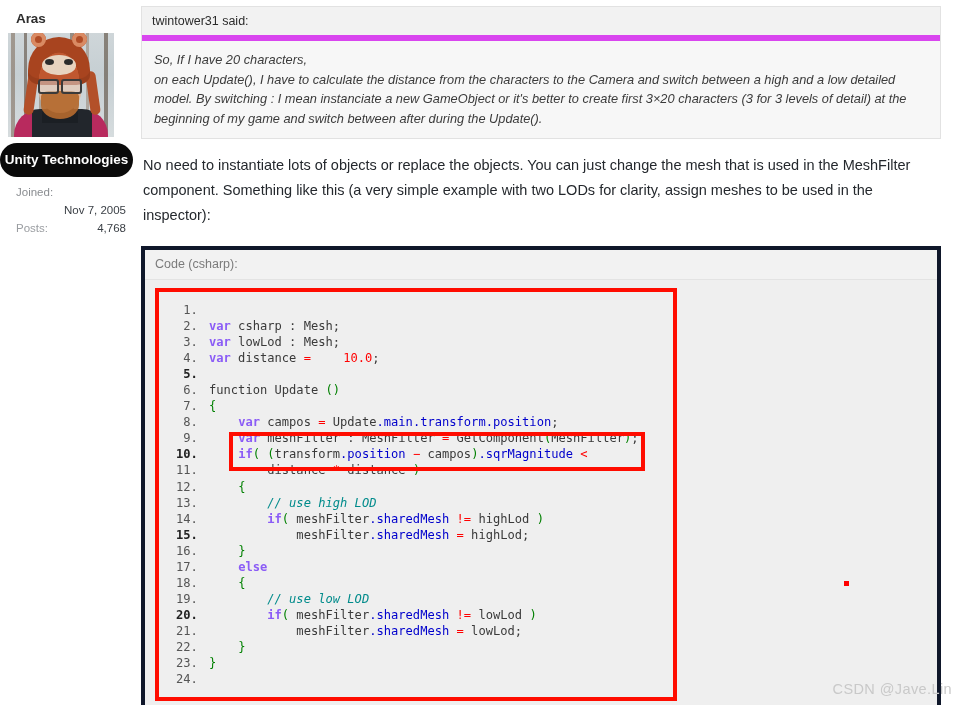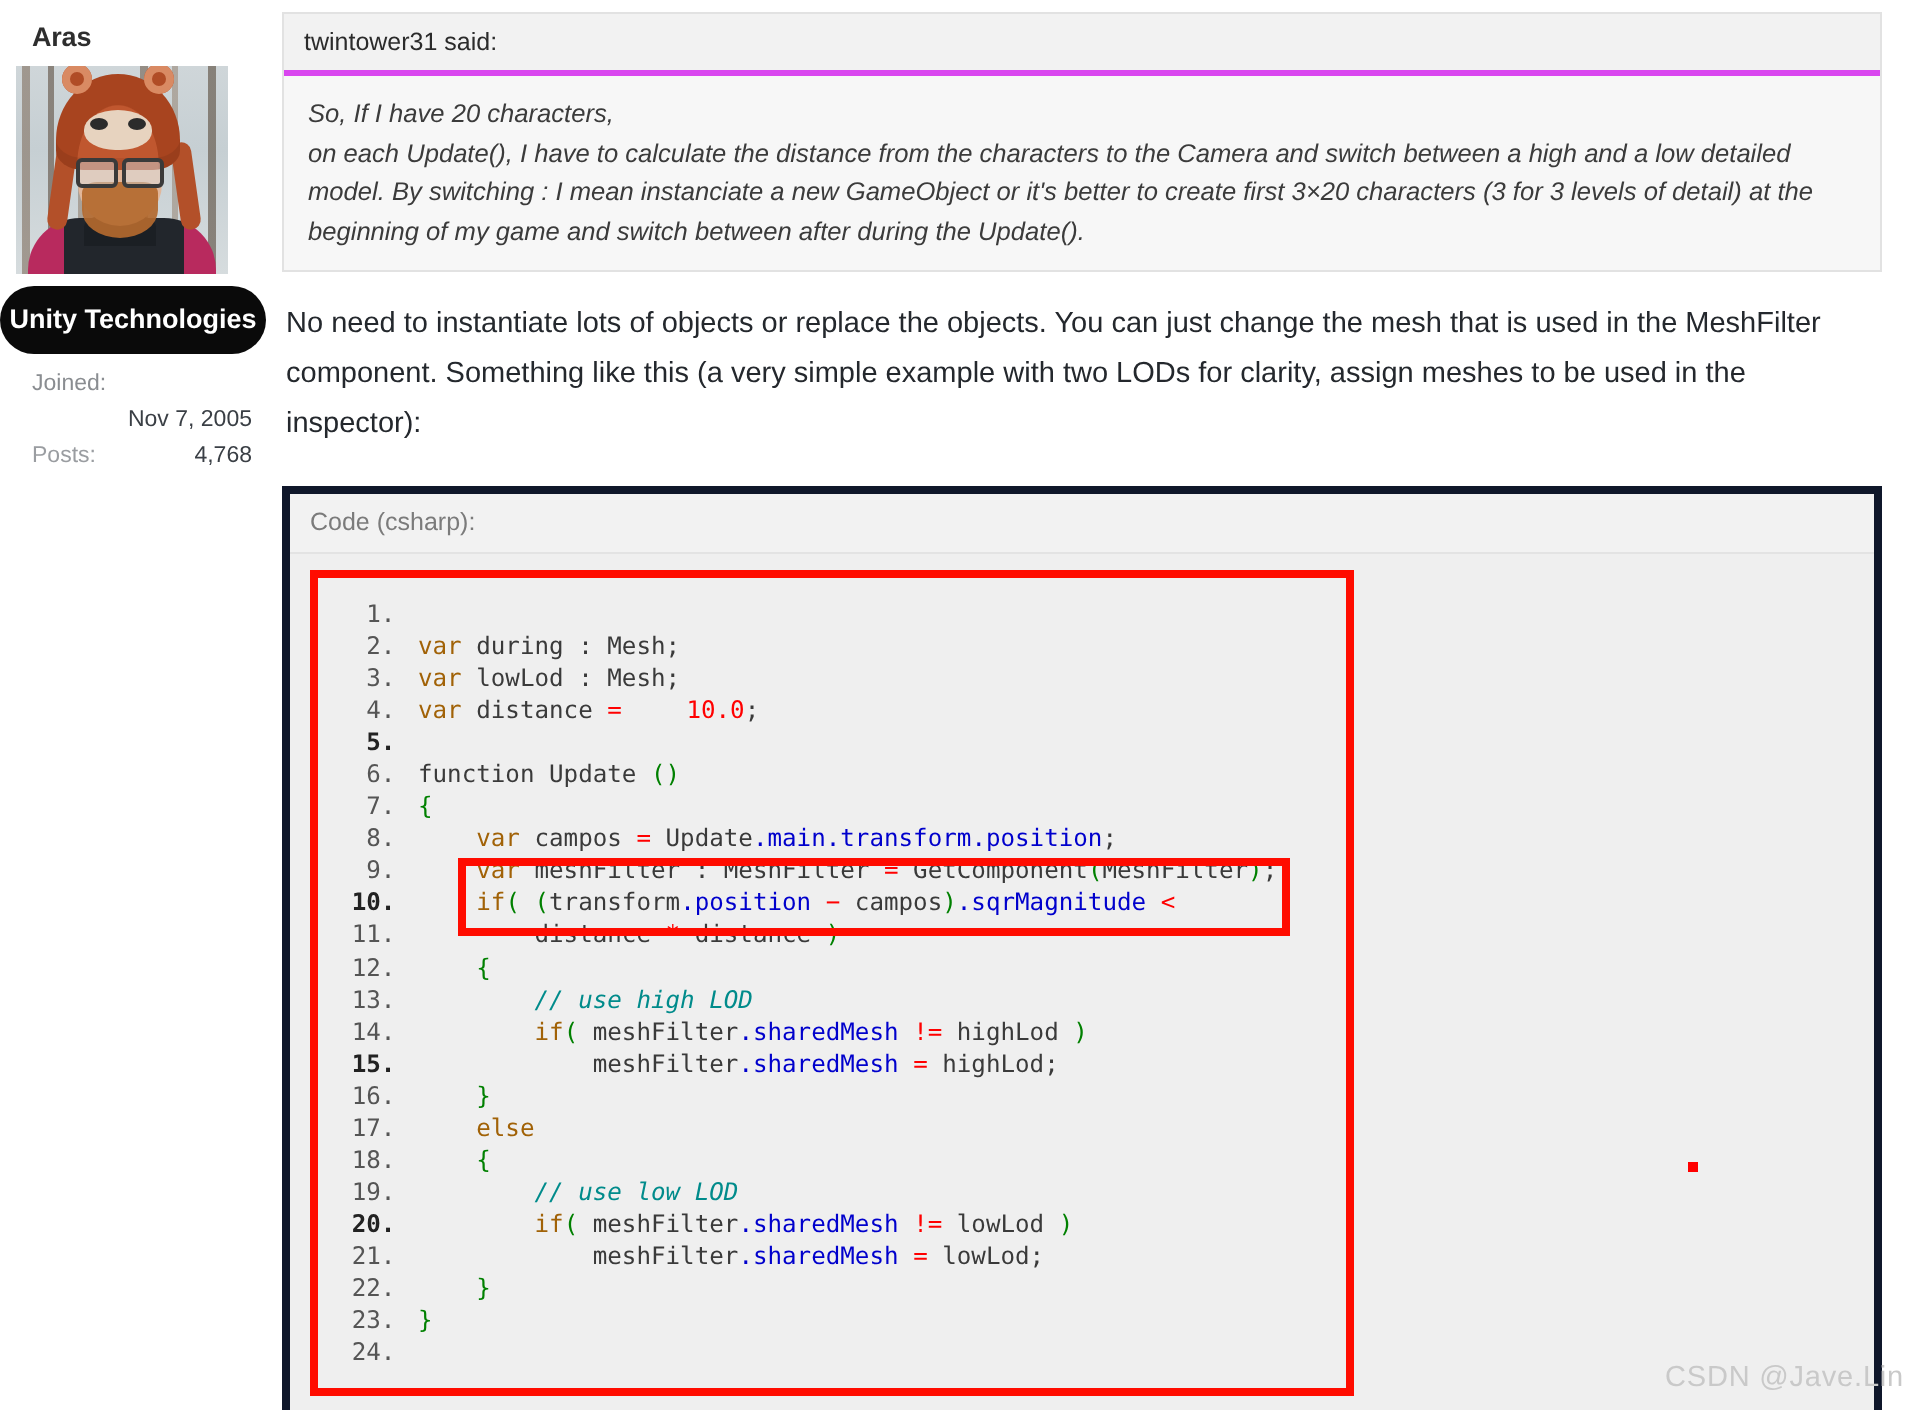--- a/index.html
+++ b/index.html
@@ -183,21 +183,21 @@
   .quote {
     border: 1px solid #e2e2e2;
     background: #f7f7f7;
     box-sizing: border-box;
     width: 800px;
   }
   .quote-head {
     font-size: 12.5px;
     color: #2b2b2b;
     padding: 7px 10px 7px 10px;
-    border-bottom: 3px solid #d946ef;
+    border-bottom: 6px solid #d946ef;
     background: #f2f2f2;
   }
   .quote-body {
     padding: 9px 12px 10px 12px;
     font-size: 12.8px;
     font-style: italic;
     color: #3b3b3b;
     line-height: 19.5px;
   }
 
@@ -247,21 +247,21 @@
     color: #3a3a3a;
   }
   ol.code li {
     white-space: pre;
     padding-left: 4px;
   }
   ol.code li::marker { color: #555; }
   ol.code li.bold-num::marker { font-weight: bold; color: #222; }
 
   
-  .kw   { color: #a16207; font-weight: normal; }
+  .kw   { color: #8b5cf6; font-weight: bold; }
   .num  { color: #ff0000; margin-left: 25px; }
   .op   { color: #ff0000; }
   .brc  { color: #008000; }
   .prop { color: #0000cc; }
   .cmt  { color: #008b8b; font-style: italic; }
   .plain{ color: #3a3a3a; }
 
   
   .inner-red {
     position: absolute;
@@ -344,21 +344,21 @@
     </div>
 
     <div class="reply">No need to instantiate lots of objects or replace the objects. You can just change the mesh that is used in the MeshFilter component. Something like this (a very simple example with two LODs for clarity, assign meshes to be used in the inspector):</div>
 
     <div class="code-wrap">
       <div class="code-head">Code (csharp):</div>
       <div class="code-body">
         <div class="code-redbox">
           <ol class="code" id="code-list">
               <li value="1"> </li>
-              <li value="2"><span class="kw">var</span><span class="plain"> during : Mesh</span><span class="plain">;</span></li>
+              <li value="2"><span class="kw">var</span><span class="plain"> csharp : Mesh</span><span class="plain">;</span></li>
               <li value="3"><span class="kw">var</span><span class="plain"> lowLod : Mesh</span><span class="plain">;</span></li>
               <li value="4"><span class="kw">var</span><span class="plain"> distance </span><span class="op">=</span><span class="plain"> </span><span class="num">10.0</span><span class="plain">;</span></li>
               <li value="5" class="bold-num"> </li>
               <li value="6"><span class="plain">function Update </span><span class="brc">()</span></li>
               <li value="7"><span class="brc">{</span></li>
               <li value="8"><span class="plain">    </span><span class="kw">var</span><span class="plain"> campos </span><span class="op">=</span><span class="plain"> Update</span><span class="prop">.main</span><span class="prop">.transform</span><span class="prop">.position</span><span class="plain">;</span></li>
               <li value="9"><span class="plain">    </span><span class="kw">var</span><span class="plain"> meshFilter : MeshFilter </span><span class="op">=</span><span class="plain"> GetComponent</span><span class="brc">(</span><span class="plain">MeshFilter</span><span class="brc">)</span><span class="plain">;</span></li>
               <li value="10" class="bold-num"><span class="plain">    </span><span class="kw">if</span><span class="brc">(</span><span class="plain"> </span><span class="brc">(</span><span class="plain">transform</span><span class="prop">.position</span><span class="plain"> </span><span class="op">−</span><span class="plain"> campos</span><span class="brc">)</span><span class="prop">.sqrMagnitude</span><span class="plain"> </span><span class="op">&lt;</span></li>
               <li value="11"><span class="plain">        distance </span><span class="op">*</span><span class="plain"> distance </span><span class="brc">)</span></li>
               <li value="12"><span class="plain">    </span><span class="brc">{</span></li>

